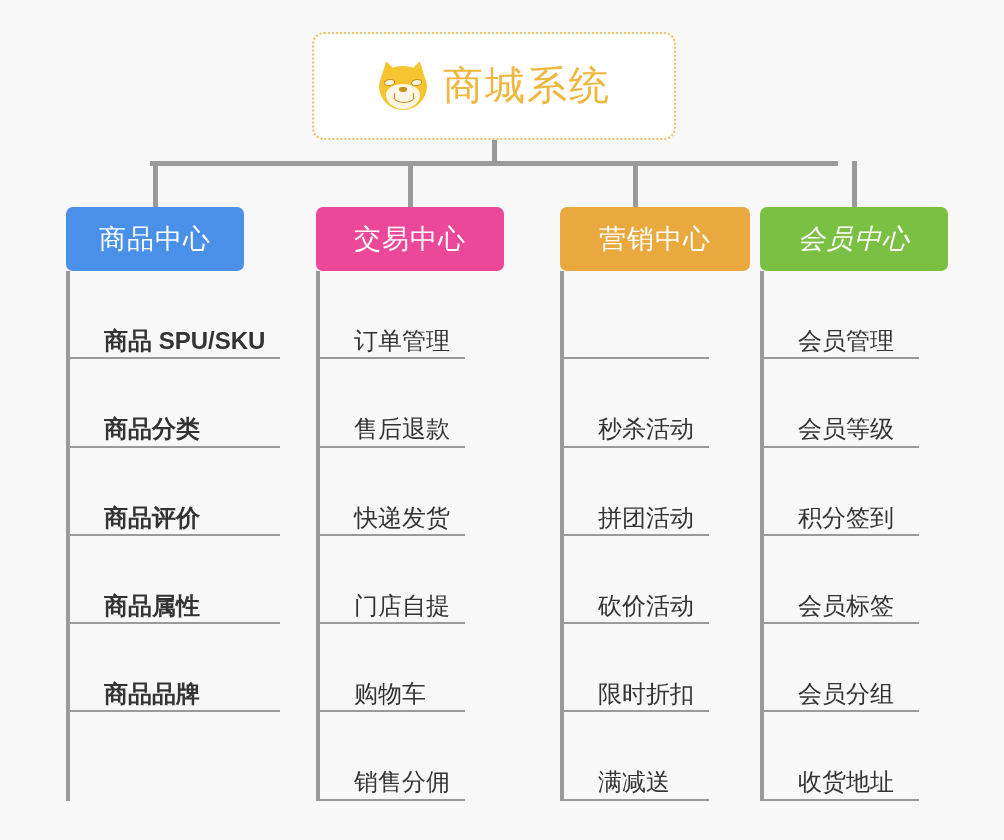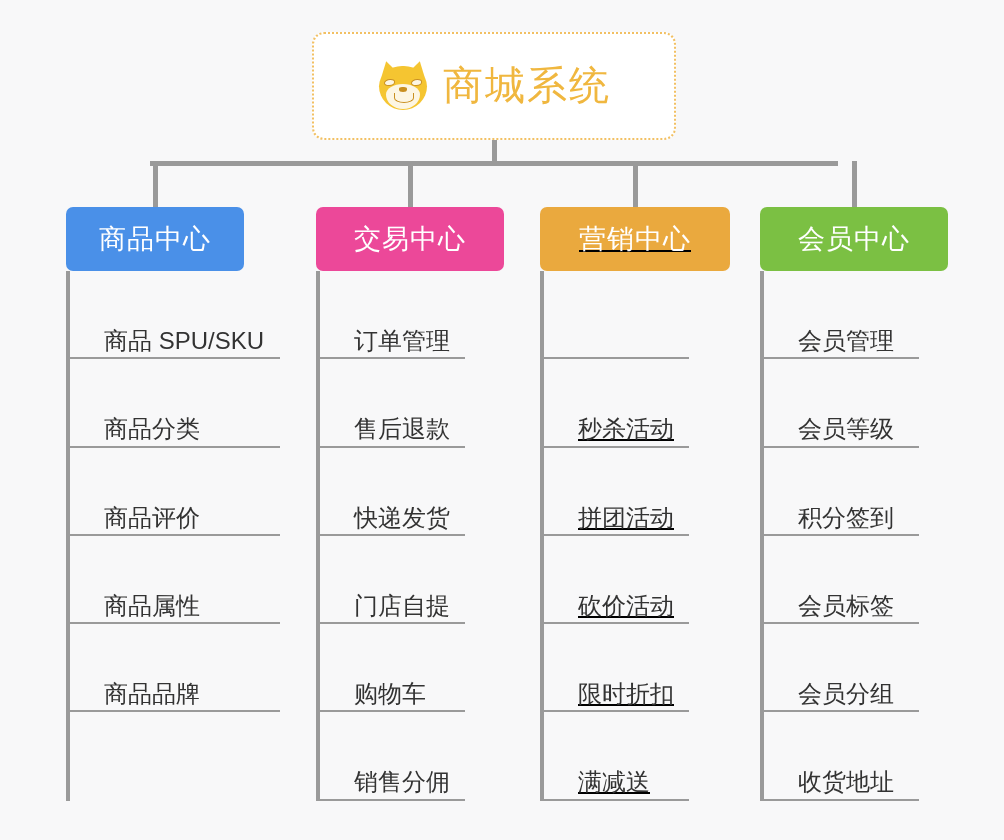--- a/index.html
+++ b/index.html
@@ -193,21 +193,21 @@
   <div class="conn conn-stem" style="background: rgb(154, 154, 154);"></div>
   <div class="conn conn-rail" style="background: rgb(154, 154, 154);"></div>
   <div class="conn conn-drop" id="drop0" style="background: rgb(154, 154, 154); left: 153px;"></div>
   <div class="conn conn-drop" id="drop1" style="background: rgb(154, 154, 154); left: 408px;"></div>
   <div class="conn conn-drop" id="drop2" style="background: rgb(154, 154, 154); left: 633px;"></div>
   <div class="conn conn-drop" id="drop3" style="background: rgb(154, 154, 154); left: 852px;"></div>
 
   <div class="columns" id="columns">
       <div class="column" style="left: 66px; width: 178px;">
         <div class="cat-header" style="background: rgb(74, 144, 232);">商品中心</div>
-        <div class="cat-items" style="border-left-color: rgb(154, 154, 154);">
+        <div class="cat-items" style="border-left-color: rgb(154, 154, 154); font-weight: bold;">
           <div class="cat-item">
             <span class="label">商品 SPU/SKU</span>
             <span class="rule" style="background: rgb(154, 154, 154); width: 210px;"></span>
           </div>
           <div class="cat-item">
             <span class="label">商品分类</span>
             <span class="rule" style="background: rgb(154, 154, 154); width: 210px;"></span>
           </div>
           <div class="cat-item">
             <span class="label">商品评价</span>
@@ -245,21 +245,21 @@
           <div class="cat-item">
             <span class="label">购物车</span>
             <span class="rule" style="background: rgb(154, 154, 154); width: 145px;"></span>
           </div>
           <div class="cat-item">
             <span class="label">销售分佣</span>
             <span class="rule" style="background: rgb(154, 154, 154); width: 145px;"></span>
           </div>
         </div>
       </div>
-      <div class="column" style="left: 540px; width: 190px; text-decoration: underline;">
+      <div class="column" style="left: 560px; width: 190px;">
         <div class="cat-header" style="background: rgb(234, 169, 62);">营销中心</div>
         <div class="cat-items" style="border-left-color: rgb(154, 154, 154);">
           <div class="cat-item">
             <span class="rule" style="background: rgb(154, 154, 154); width: 145px;"></span>
           </div>
           <div class="cat-item">
             <span class="label">秒杀活动</span>
             <span class="rule" style="background: rgb(154, 154, 154); width: 145px;"></span>
           </div>
           <div class="cat-item">
@@ -274,21 +274,21 @@
             <span class="label">限时折扣</span>
             <span class="rule" style="background: rgb(154, 154, 154); width: 145px;"></span>
           </div>
           <div class="cat-item">
             <span class="label">满减送</span>
             <span class="rule" style="background: rgb(154, 154, 154); width: 145px;"></span>
           </div>
         </div>
       </div>
       <div class="column" style="left: 760px; width: 188px;">
-        <div class="cat-header" style="background: rgb(123, 192, 67);">会员中心</div>
+        <div class="cat-header" style="background: rgb(123, 192, 67); font-style: italic;">会员中心</div>
         <div class="cat-items" style="border-left-color: rgb(154, 154, 154);">
           <div class="cat-item">
             <span class="label">会员管理</span>
             <span class="rule" style="background: rgb(154, 154, 154); width: 155px;"></span>
           </div>
           <div class="cat-item">
             <span class="label">会员等级</span>
             <span class="rule" style="background: rgb(154, 154, 154); width: 155px;"></span>
           </div>
           <div class="cat-item">

